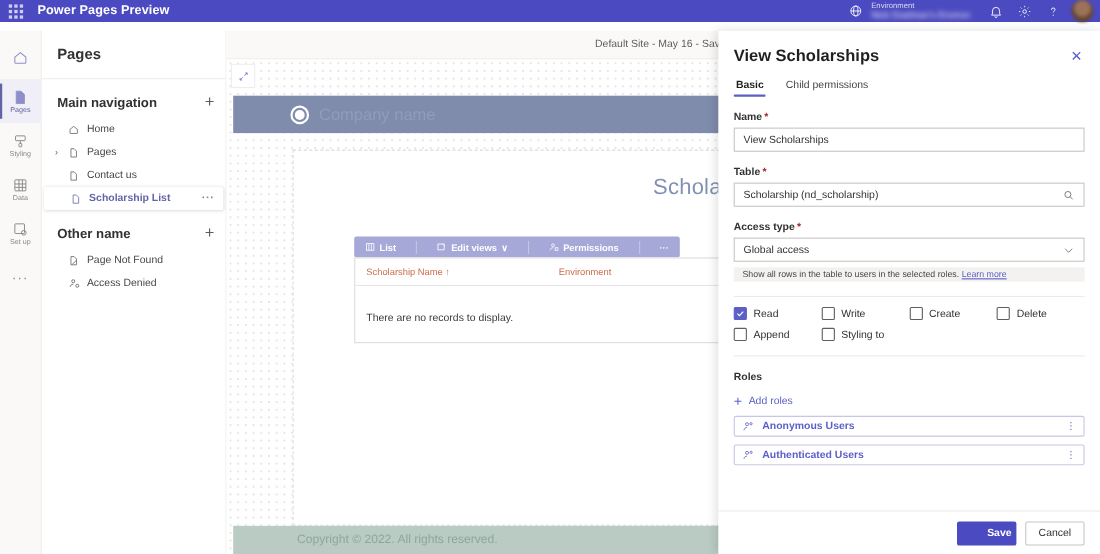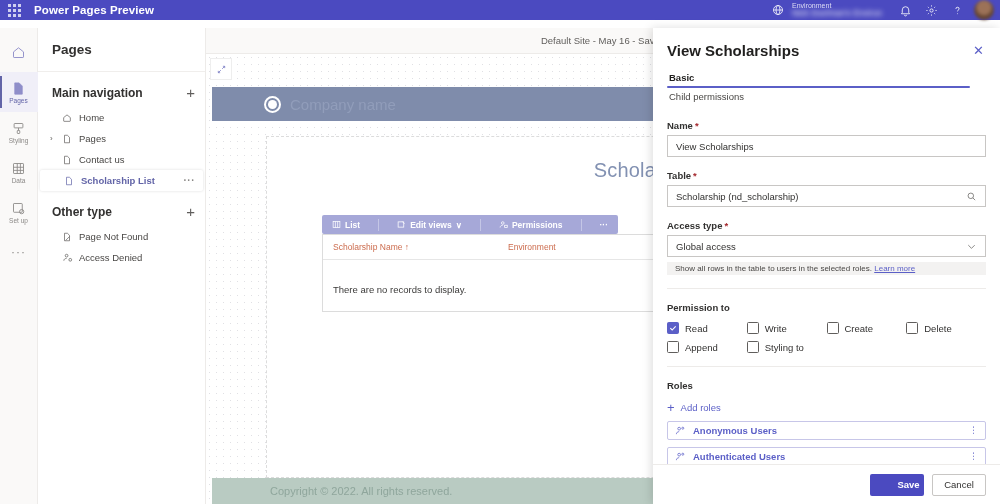--- a/index.html
+++ b/index.html
@@ -98,21 +98,21 @@
   .site-footer span { font-size: 11px; color: #8fa69c; margin-left: 58px; }
 
   
   .panel {
     position: absolute; top: 28px; right: 0; width: 347px; height: 476px;
     background: #ffffff; box-shadow: -2px 0 9px rgba(0,0,0,.13); display: flex; flex-direction: column;
   }
   .panel-head { display: flex; align-items: flex-start; padding: 14px 14px 0 14px; }
   .panel-title { font-size: 15px; font-weight: bold; color: #201f1e; }
   .panel-close { margin-left: auto; color: #5b5fc7; font-size: 13px; cursor: pointer; line-height: 1; padding: 2px 2px; }
-  .panel-tabs { display: flex; padding: 0 14px; margin-top: 10px; flex-direction: column; }
+  .panel-tabs { display: flex; padding: 0 14px; margin-top: 10px; }
   .tab { font-size: 9.5px; color: #484644; padding: 3px 2px 5px 2px; margin-right: 16px; cursor: pointer; position: relative; }
   .tab.active { color: #201f1e; font-weight: bold; }
   .tab.active:after { content: ""; position: absolute; left: 0; right: 0; bottom: 0; height: 2px; background: #5b5fc7; border-radius: 1px; }
   .panel-body { flex: 1; overflow: hidden; padding: 0 14px; }
   .field { margin-top: 13px; }
   .field-label { font-size: 9.5px; color: #323130; font-weight: bold; margin-bottom: 4px; }
   .req { color: #a4262c; margin-left: 2px; }
   .input {
     height: 22px; border: 1px solid #c8c6c4; background: #fff; display: flex; align-items: center;
     padding: 0 8px; font-size: 9.5px; color: #323130;
@@ -276,21 +276,21 @@
       <span class="ico">
         <svg width="10" height="10" viewBox="0 0 24 24" fill="none" stroke="#6264a7" stroke-width="1.7">
             <path d="M6 3h7l5 5v13H6z"></path>
           </svg>
       </span>
       <span class="lbl">Scholarship List</span>
       <span class="more">···</span>
     </div>
 
     <div class="sb-group-head">
-      <span class="t">Other type</span>
+      <span class="t">Other name</span>
       <span class="sb-add">+</span>
     </div>
 
     <div class="sb-item">
       <span class="ico">
         <svg width="10" height="10" viewBox="0 0 24 24" fill="none" stroke="#605e5c" stroke-width="1.7">
             <path d="M6 3h7l5 5v13H6z"></path>
             <path d="M9 20l9-9"></path>
           </svg>
       </span>
@@ -440,21 +440,20 @@
               </svg>
           </span>
         </div>
         <div class="helper">
           <span>Show all rows in the table to users in the selected roles.</span>
           <a>Learn more</a>
         </div>
       </div>
 
       <div class="sec-div"></div>
-      <div class="sec-title">Permission to</div>
 
       <div class="perm-grid">
         <div class="cb-row">
           <span class="cb on">
             <svg width="8" height="8" viewBox="0 0 24 24" fill="none" stroke="#ffffff" stroke-width="3.2">
                 <path d="M4 12.5l5.5 5.5L20 7"></path>
               </svg>
           </span>
           <span class="cb-label">Read</span>
         </div>

